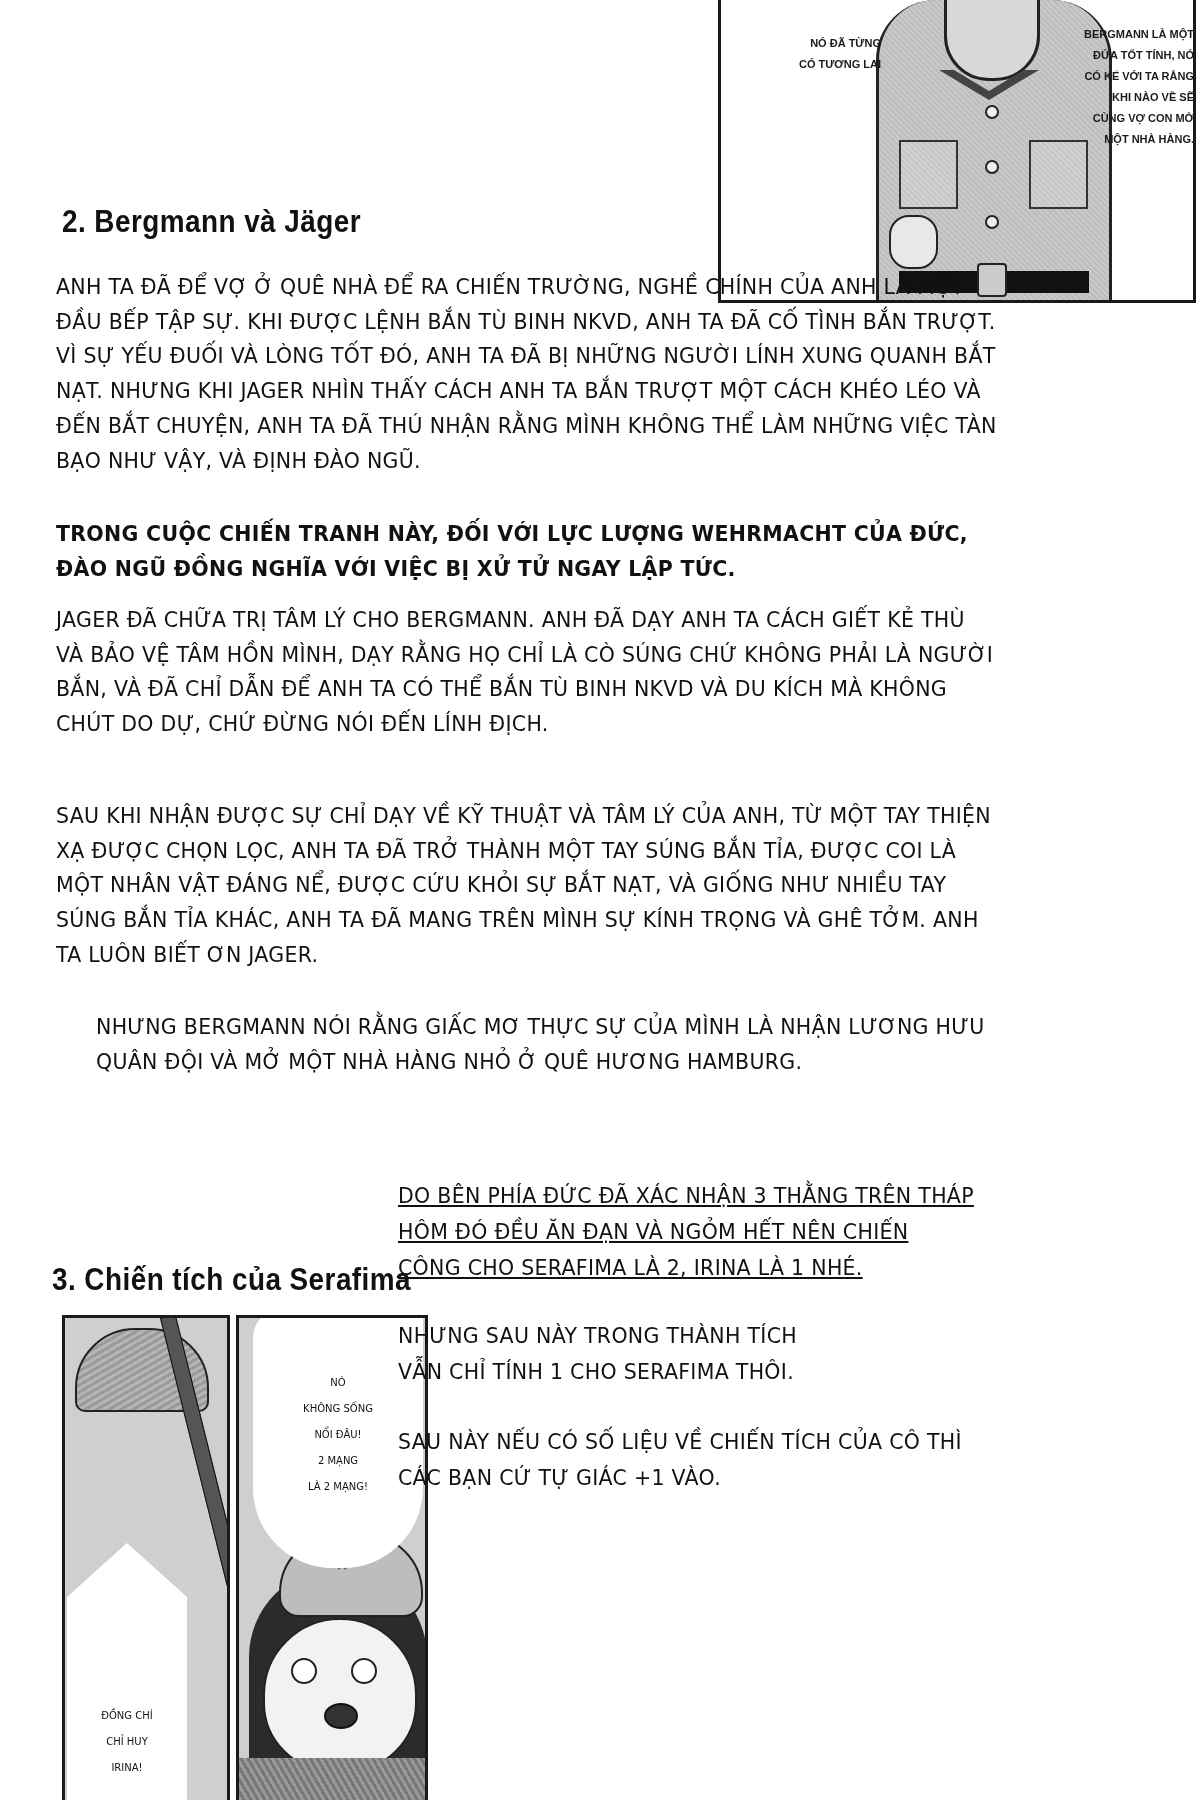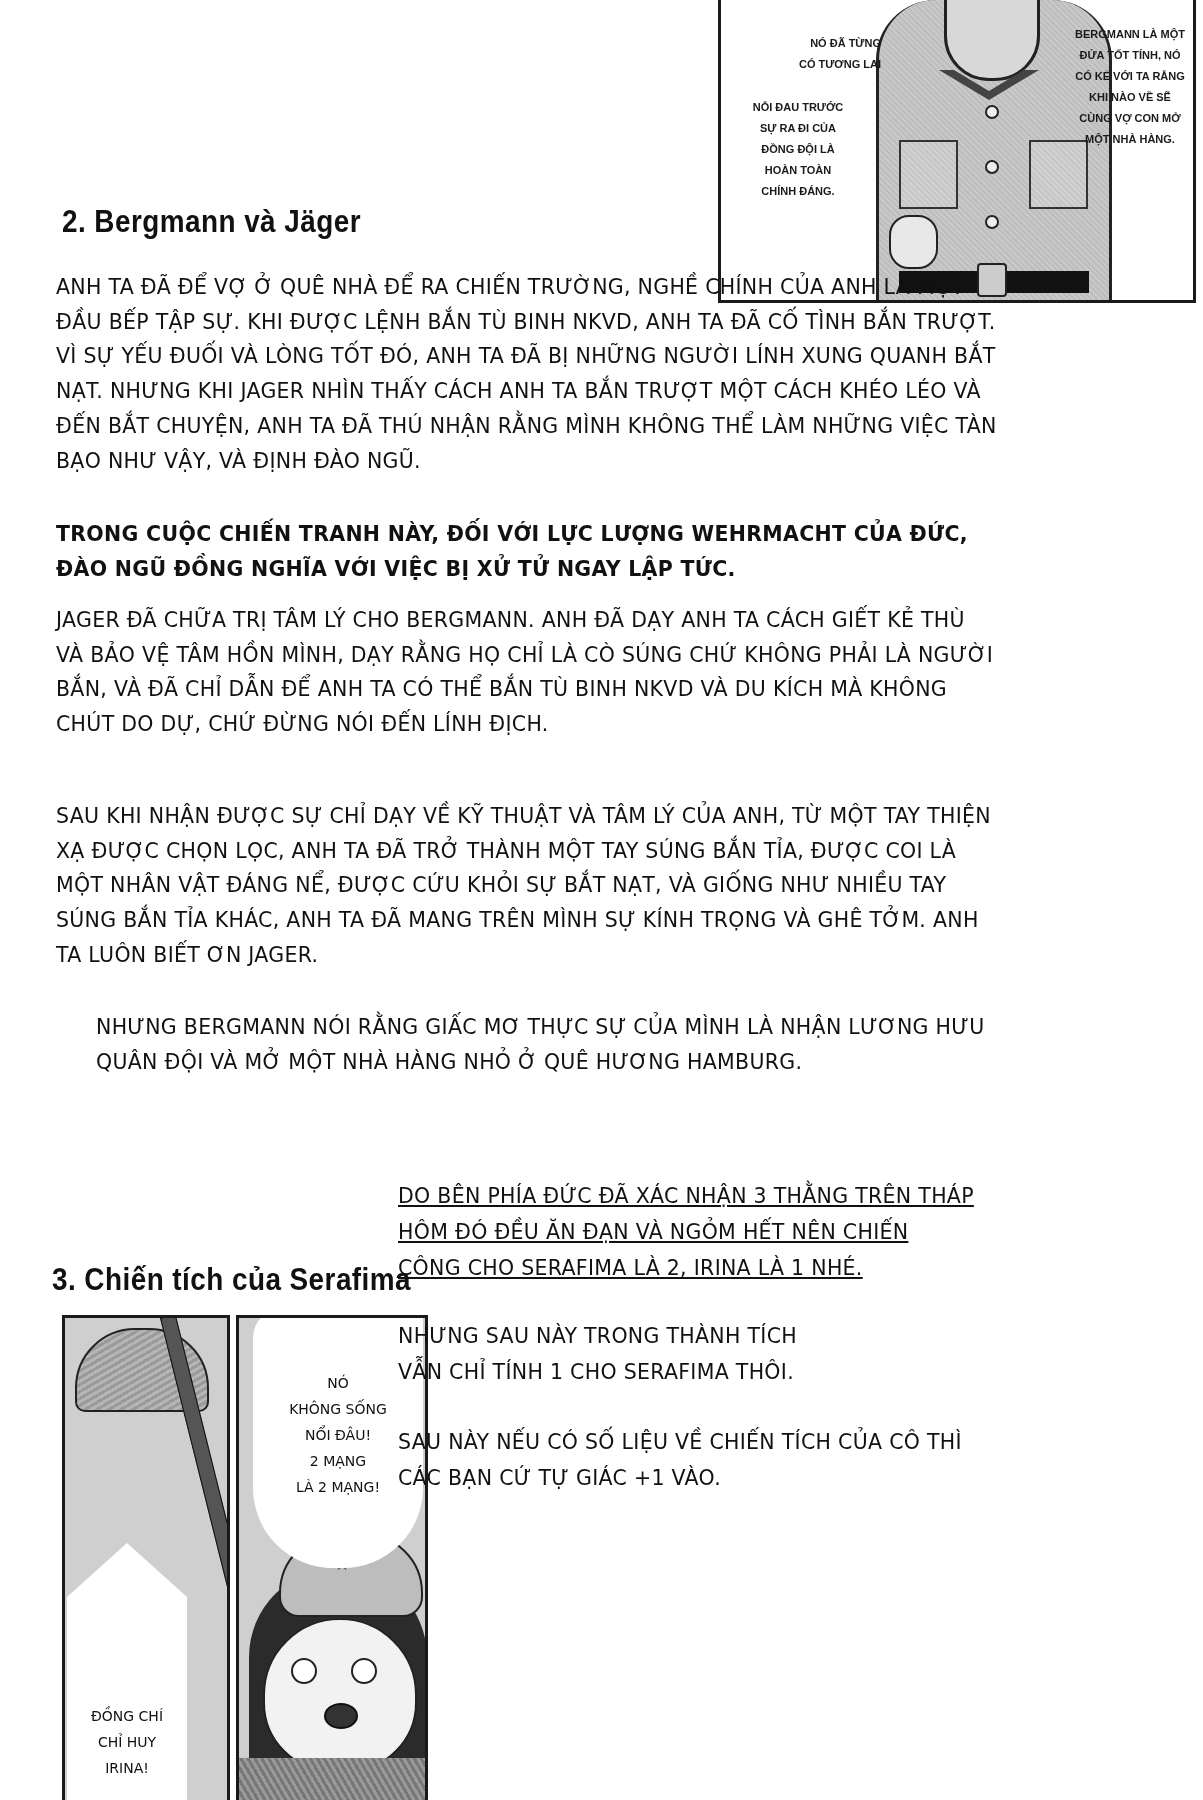--- a/index.html
+++ b/index.html
@@ -67,48 +67,43 @@
       border-radius: 30px 0 80px 80px;
     }
     .girl-face { position: absolute; left: 24px; top: 300px; width: 150px; height: 150px; background: #f2f2f2; border: 2px solid #222; border-radius: 50% 50% 45% 45%; }
     .girl-hair { position: absolute; left: 10px; top: 250px; width: 178px; height: 240px; background: #2b2b2b; border-radius: 90px 90px 20px 20px; }
     .girl-hat { position: absolute; left: 40px; top: 215px; width: 140px; height: 80px; background: #bdbdbd; border: 2px solid #222; border-radius: 60px 60px 20px 20px; }
     .star { position: absolute; left: 95px; top: 235px; color: #444; font-size: 18px; }
     .eye { position: absolute; width: 22px; height: 22px; border-radius: 50%; background: #fff; border: 2px solid #222; top: 340px; }
     .mouth { position: absolute; left: 85px; top: 385px; width: 30px; height: 22px; background:#333; border-radius: 50%; border: 2px solid #111; }
     .cloak { position: absolute; left: 0; top: 440px; width: 192px; height: 60px; background: repeating-linear-gradient(60deg,#777 0 3px,#999 3px 6px); }
     .b-txt {
-      position: absolute; text-align: center; font-family: "DejaVu Sans", sans-serif; font-size: 14px;
+      position: absolute; text-align: center; font-family: "DejaVu Sans", sans-serif; font-size: 10px;
       line-height: 26px; color: #111; text-transform: uppercase; white-space: pre-line;
     }
   </style>
 </head>
 <body>
 
 <div class="panel panel-top">
   <div class="figure">
     <div class="head"></div>
     <div class="collar"></div>
     <div class="btn" style="top:105px"></div>
     <div class="btn" style="top:160px"></div>
     <div class="btn" style="top:215px"></div>
     <div class="pocket" style="left:20px"></div>
     <div class="pocket" style="left:150px"></div>
     <div class="fist"></div>
     <div class="belt"></div>
     <div class="buckle"></div>
   </div>
-  <div class="bubble-txt" style="left:22px; top:97px; width:110px; white-space:pre-line;">Nỗi đau trước
-sự ra đi của
-đồng đội là
-hoàn toàn
-chính đáng.</div>
   <div class="bubble-txt" style="left:70px; top:33px; width:90px; white-space:pre-line;text-align:right;">Nó đã từng
 có tương lai</div>
-  <div class="bubble-txt" style="left:345px; top:24px; width:128px; white-space:pre-line;">Bergmann là một
+  <div class="bubble-txt" style="left:345px; top:24px; width:128px; white-space:pre-line;text-align:right;">Bergmann là một
 đứa tốt tính, nó
 có kể với ta rằng
 khi nào về sẽ
 cùng vợ con mở
 một nhà hàng.</div>
 </div>
 
 <h2 class="section" style="left:62px; top:204px;">2. Bergmann và Jäger</h2>
 
 <p class="para" style="left:56px; top:270px; width:1140px;">Anh ta đã để vợ ở quê nhà để ra chiến trường, nghề chính của anh là một

